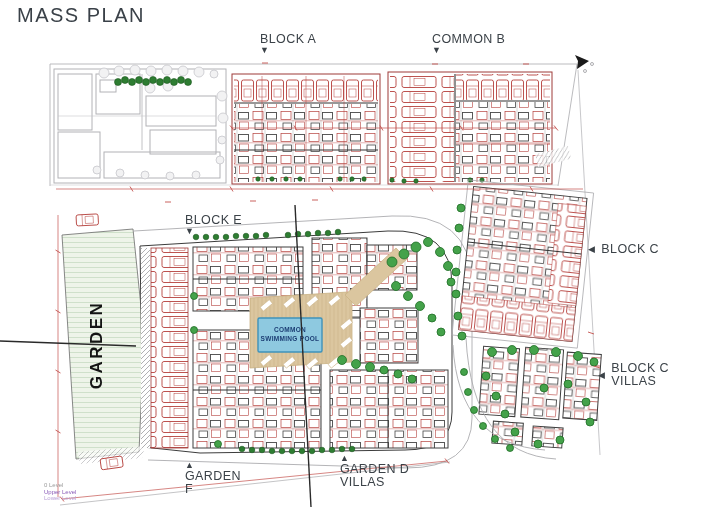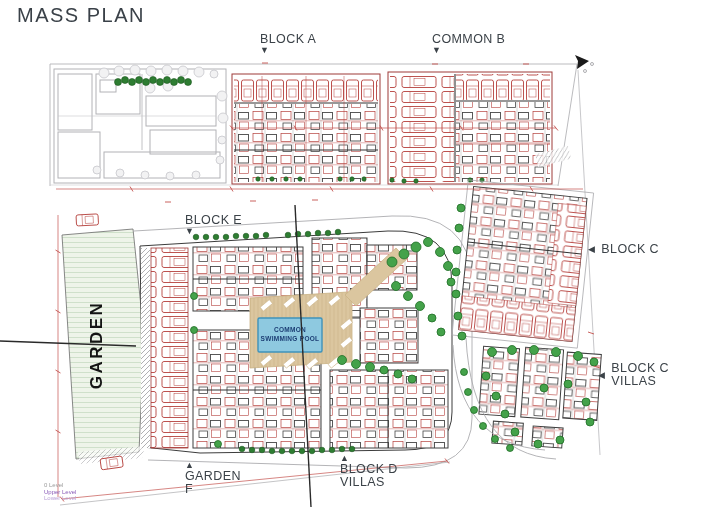--- a/index.html
+++ b/index.html
@@ -406,21 +406,21 @@
     </span>
   </div>
 
   <div class="blk" style="left:185px;top:461px;width:66px;">
     <span class="mark">▲</span>
     <span>GARDEN F</span>
   </div>
 
   <div class="blk" style="left:340px;top:454px;width:76px;">
     <span class="mark">▲</span>
-    <span style="display:block;">BLOCK D</span>
+    <span style="display:block;">GARDEN D</span>
     <span style="display:block;">VILLAS</span>
   </div>
 
   <div id="garden-label">GARDEN</div>
 
   <div id="legend">
     <div class="lg1">0 Level</div>
     <div class="lg2">Upper Level</div>
     <div class="lg3">Lower Level</div>
   </div>

